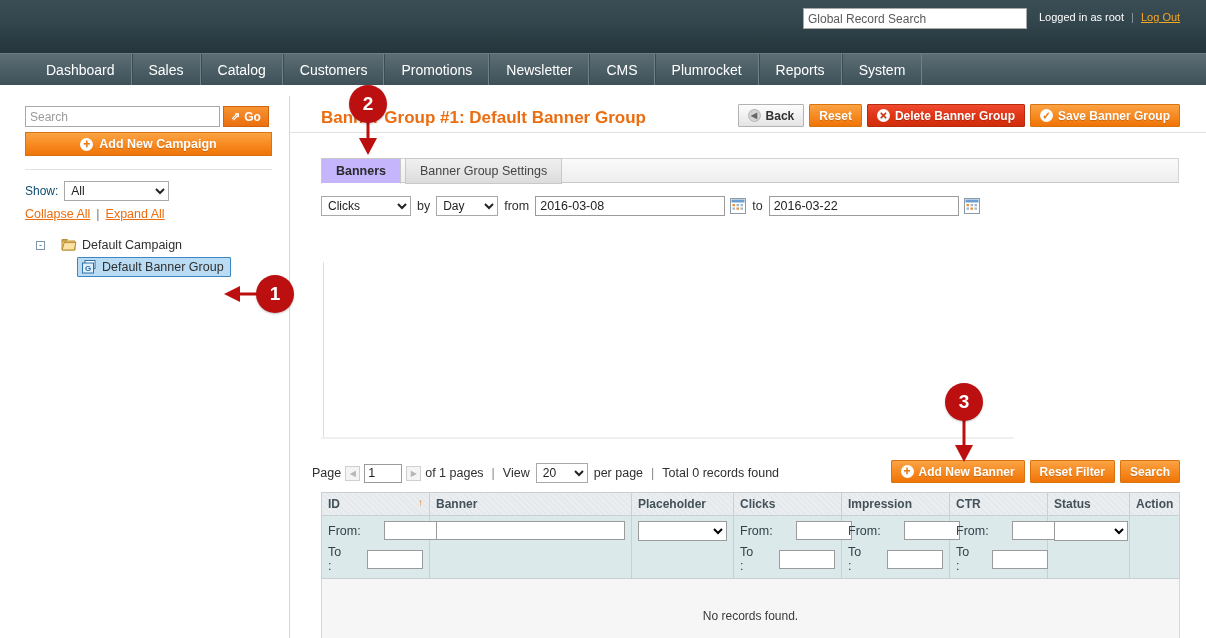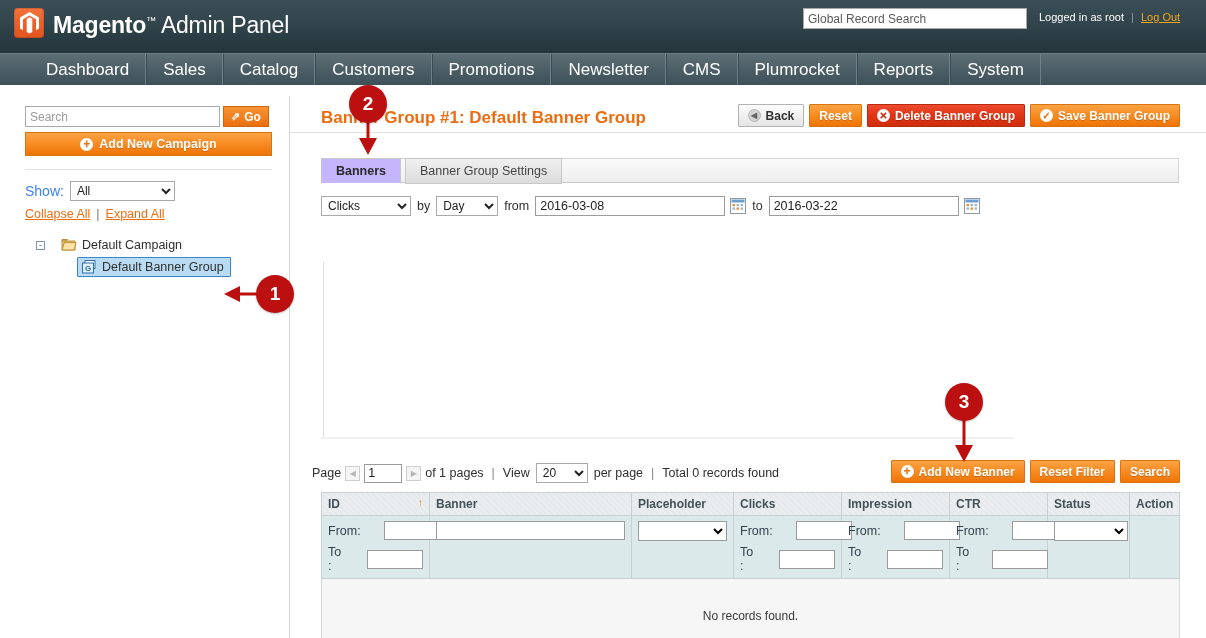--- a/index.html
+++ b/index.html
@@ -50,21 +50,21 @@
   
   .nav {
     position:absolute; left:0; top:53px; width:1206px; height:32px;
     background: linear-gradient(to bottom,#5d6e74 0%,#4d5f66 50%,#3f5158 100%);
     border-top:1px solid #6b7c82;
     display:flex; align-items:stretch;
     padding-left:30px;
   }
   .nav-item {
     display:flex; align-items:center; padding:0 16px;
-    color:#ffffff; font-size:17px; white-space:nowrap;
+    color:#ffffff; font-size:14px; white-space:nowrap;
     border-right:1px solid #6f8087;
     border-left:1px solid #3b4d54;
     cursor:default;
   }
   .nav-item:first-child { border-left:none; }
 
   
   .leftcol {
     position:absolute; left:0; top:96px; width:289px; height:542px;
     background:#fff;
@@ -94,21 +94,21 @@
     text-shadow:0 1px 0 rgba(0,0,0,.18);
   }
   .circ-plus {
     width:13px; height:13px; border-radius:50%; background:#fff; color:#ef7407;
     font-size:12px; line-height:12px; text-align:center; font-weight:bold;
     display:inline-block;
   }
   .hr-light { position:absolute; left:25px; top:73px; width:247px; height:1px; background:#e2e2e2; }
 
   .show-row { position:absolute; left:25px; top:85px; display:flex; align-items:center; gap:6px; }
-  .show-label { font-size:14px; color:#3b82f6; }
+  .show-label { font-size:12px; color:#0c4a6e; }
   .sel {
     border:1px solid #a9a9a9; background:#fff; height:20px; font-size:12px;
     color:#222; font-family:"Liberation Sans",sans-serif;
     padding:1px 2px;
   }
   .sel-show { width:105px; }
 
   .tree-links { position:absolute; left:25px; top:111px; font-size:12.5px; }
   .tree-links a { color:#eb6d10; text-decoration:underline; }
   .tree-links .pipe { color:#777; margin:0 6px; text-decoration:none; }
@@ -270,29 +270,20 @@
     z-index:40; box-shadow:0 1px 2px rgba(0,0,0,.25);
   }
   .ann-svg { position:absolute; left:0; top:0; width:1206px; height:638px; z-index:35; pointer-events:none; }
 </style>
 </head>
 <body>
 
 <div id="app">
 
   <div class="header">
-    <div class="logo-wrap">
-      <span class="logo-mark">
-        <svg width="19" height="22" viewBox="0 0 19 22">
-          <polygon points="9.5,0 19,5.5 19,16.5 16,18.2 16,7.2 9.5,3.4 3,7.2 3,18.2 0,16.5 0,5.5" fill="#ffffff"></polygon>
-          <polygon points="9.5,5.2 12.3,6.8 12.3,19.9 9.5,21.5 6.7,19.9 6.7,6.8" fill="#ffffff"></polygon>
-        </svg>
-      </span>
-      <span class="logo-text"><b>Magento</b><span class="tm">™</span> <span class="thin">Admin Panel</span></span>
-    </div>
 
     <input class="global-search" placeholder="Global Record Search" style="">
 
     <div class="loginfo">
       <span>Logged in as root</span>
       <span class="sep">|</span>
       <a href="#">Log Out</a>
     </div>
   </div>
 

